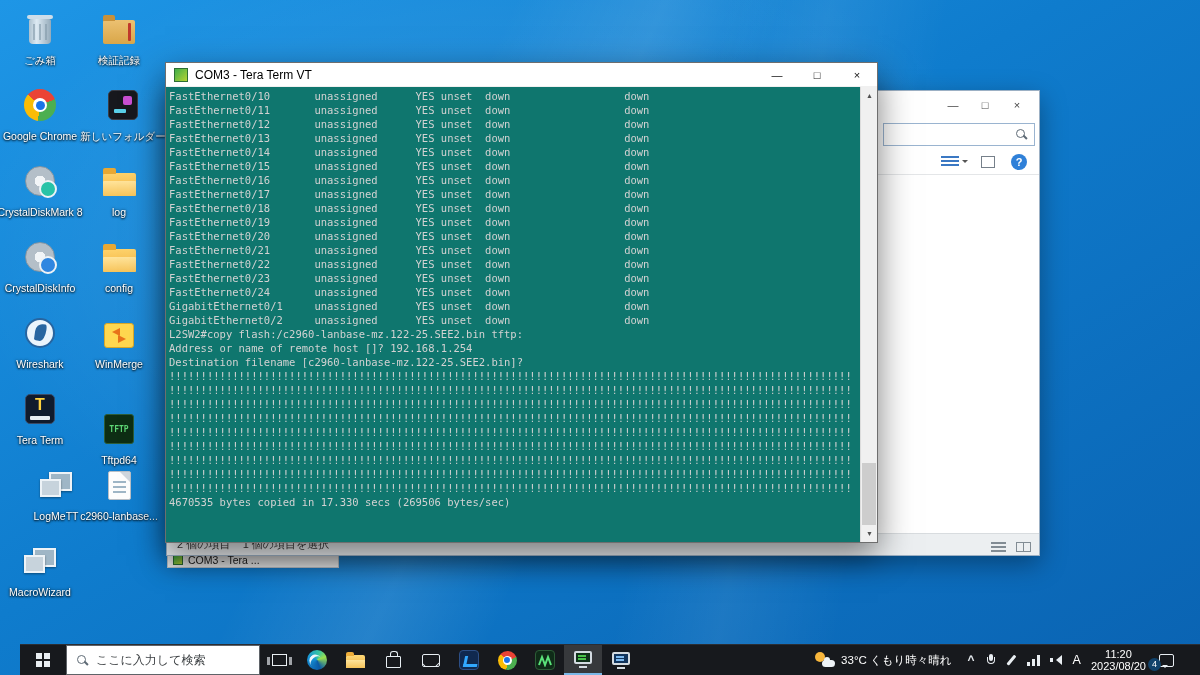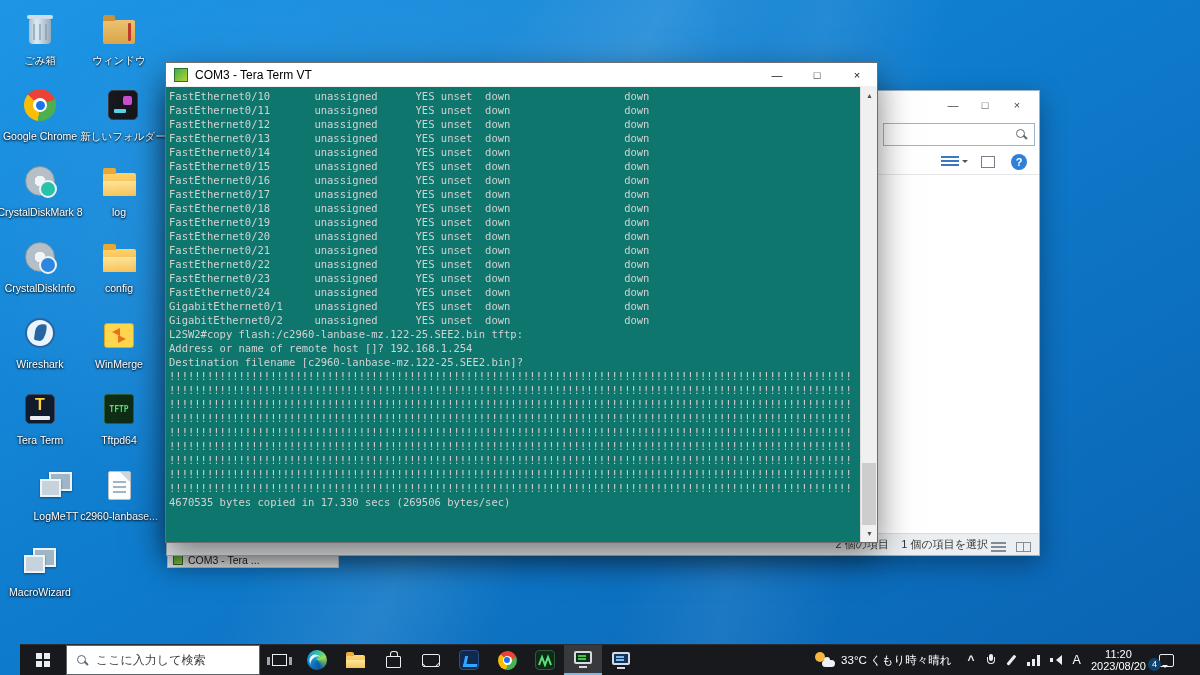--- a/index.html
+++ b/index.html
@@ -92,21 +92,21 @@
     display:flex; align-items:center; justify-content:flex-end; padding-right:6px; }
   .ex-band { position:absolute; top:58px; left:0; right:0; height:26px; border-bottom:1px solid #e4e6e8;
     display:flex; align-items:center; justify-content:flex-end; gap:16px; padding-right:12px; }
   .ex-listdrop { width:18px; height:12px; background:repeating-linear-gradient(#3b78c3 0 2px, transparent 2px 4px); position:relative; display:inline-block; }
   .ex-listdrop::after { content:""; position:absolute; right:-9px; top:4px; border:3.5px solid transparent; border-top-color:#555; }
   .ex-columns { width:14px; height:12px; border:1px solid #76808a; display:inline-block; margin-left:6px;
     background:linear-gradient(90deg, transparent 46%, #76808a 46% 54%, transparent 54%); }
   .ex-help { width:16px; height:16px; border-radius:50%; background:#2f80d8; color:#fff; font-size:11px; font-weight:bold;
     display:inline-flex; align-items:center; justify-content:center; }
   .ex-status { position:absolute; left:0; right:0; bottom:0; height:22px; background:#eceff1; border-top:1px solid #d8dcdf;
-    display:flex; align-items:flex-end; justify-content:flex-end; padding:0 8px 3px 10px; }
+    display:flex; align-items:flex-end; justify-content:space-between; padding:0 8px 3px 10px; }
   .ex-status-text { font-size:11px; color:#333; white-space:pre; }
   .ex-views { display:flex; gap:10px; align-items:flex-end; }
   .ex-view-list { width:15px; height:10px; background:repeating-linear-gradient(#828c94 0 2px, transparent 2px 4px); display:inline-block; }
   .ex-view-thumb { width:15px; height:10px; border:1px solid #828c94; display:inline-block;
     background:linear-gradient(90deg, transparent 46%, #828c94 46% 54%, transparent 54%); }
 
   
   .mag { width:13px; height:13px; position:relative; display:inline-block; flex:none; }
   .mag::before { content:""; position:absolute; left:1px; top:1px; width:7px; height:7px; border:1.6px solid #5f6b76; border-radius:50%; }
   .mag::after { content:""; position:absolute; right:1px; bottom:1px; width:5px; height:1.8px; background:#5f6b76; transform:rotate(45deg); transform-origin:right center; }
@@ -254,21 +254,21 @@
   <div class="ig">
       <div class="g-pc"></div>
     </div>
   <div class="ilabel">MacroWizard</div>
 </div>
 
 <div class="dicon" style="left:80px;top:8px">
   <div class="ig">
       <div class="g-note"></div>
     </div>
-  <div class="ilabel">ウィンドウ</div>
+  <div class="ilabel">検証記録</div>
 </div>
 <div class="dicon" style="left:84px;top:84px">
   <div class="ig">
       <div class="g-dark"></div>
     </div>
   <div class="ilabel">新しいフォルダー</div>
 </div>
 <div class="dicon" style="left:80px;top:160px">
   <div class="ig">
       <div class="g-folder"></div>
@@ -280,21 +280,21 @@
       <div class="g-folder"></div>
     </div>
   <div class="ilabel">config</div>
 </div>
 <div class="dicon" style="left:80px;top:312px">
   <div class="ig">
       <div class="g-merge"></div>
     </div>
   <div class="ilabel">WinMerge</div>
 </div>
-<div class="dicon" style="left:80px;top:388px">
+<div class="dicon" style="left:80px;top:408px">
   <div class="ig">
       <div class="g-tftp">
         <span class="tftpletters">TFTP</span>
       </div>
     </div>
   <div class="ilabel">Tftpd64</div>
 </div>
 <div class="dicon" style="left:80px;top:464px">
   <div class="ig">
       <div class="g-file"></div>

